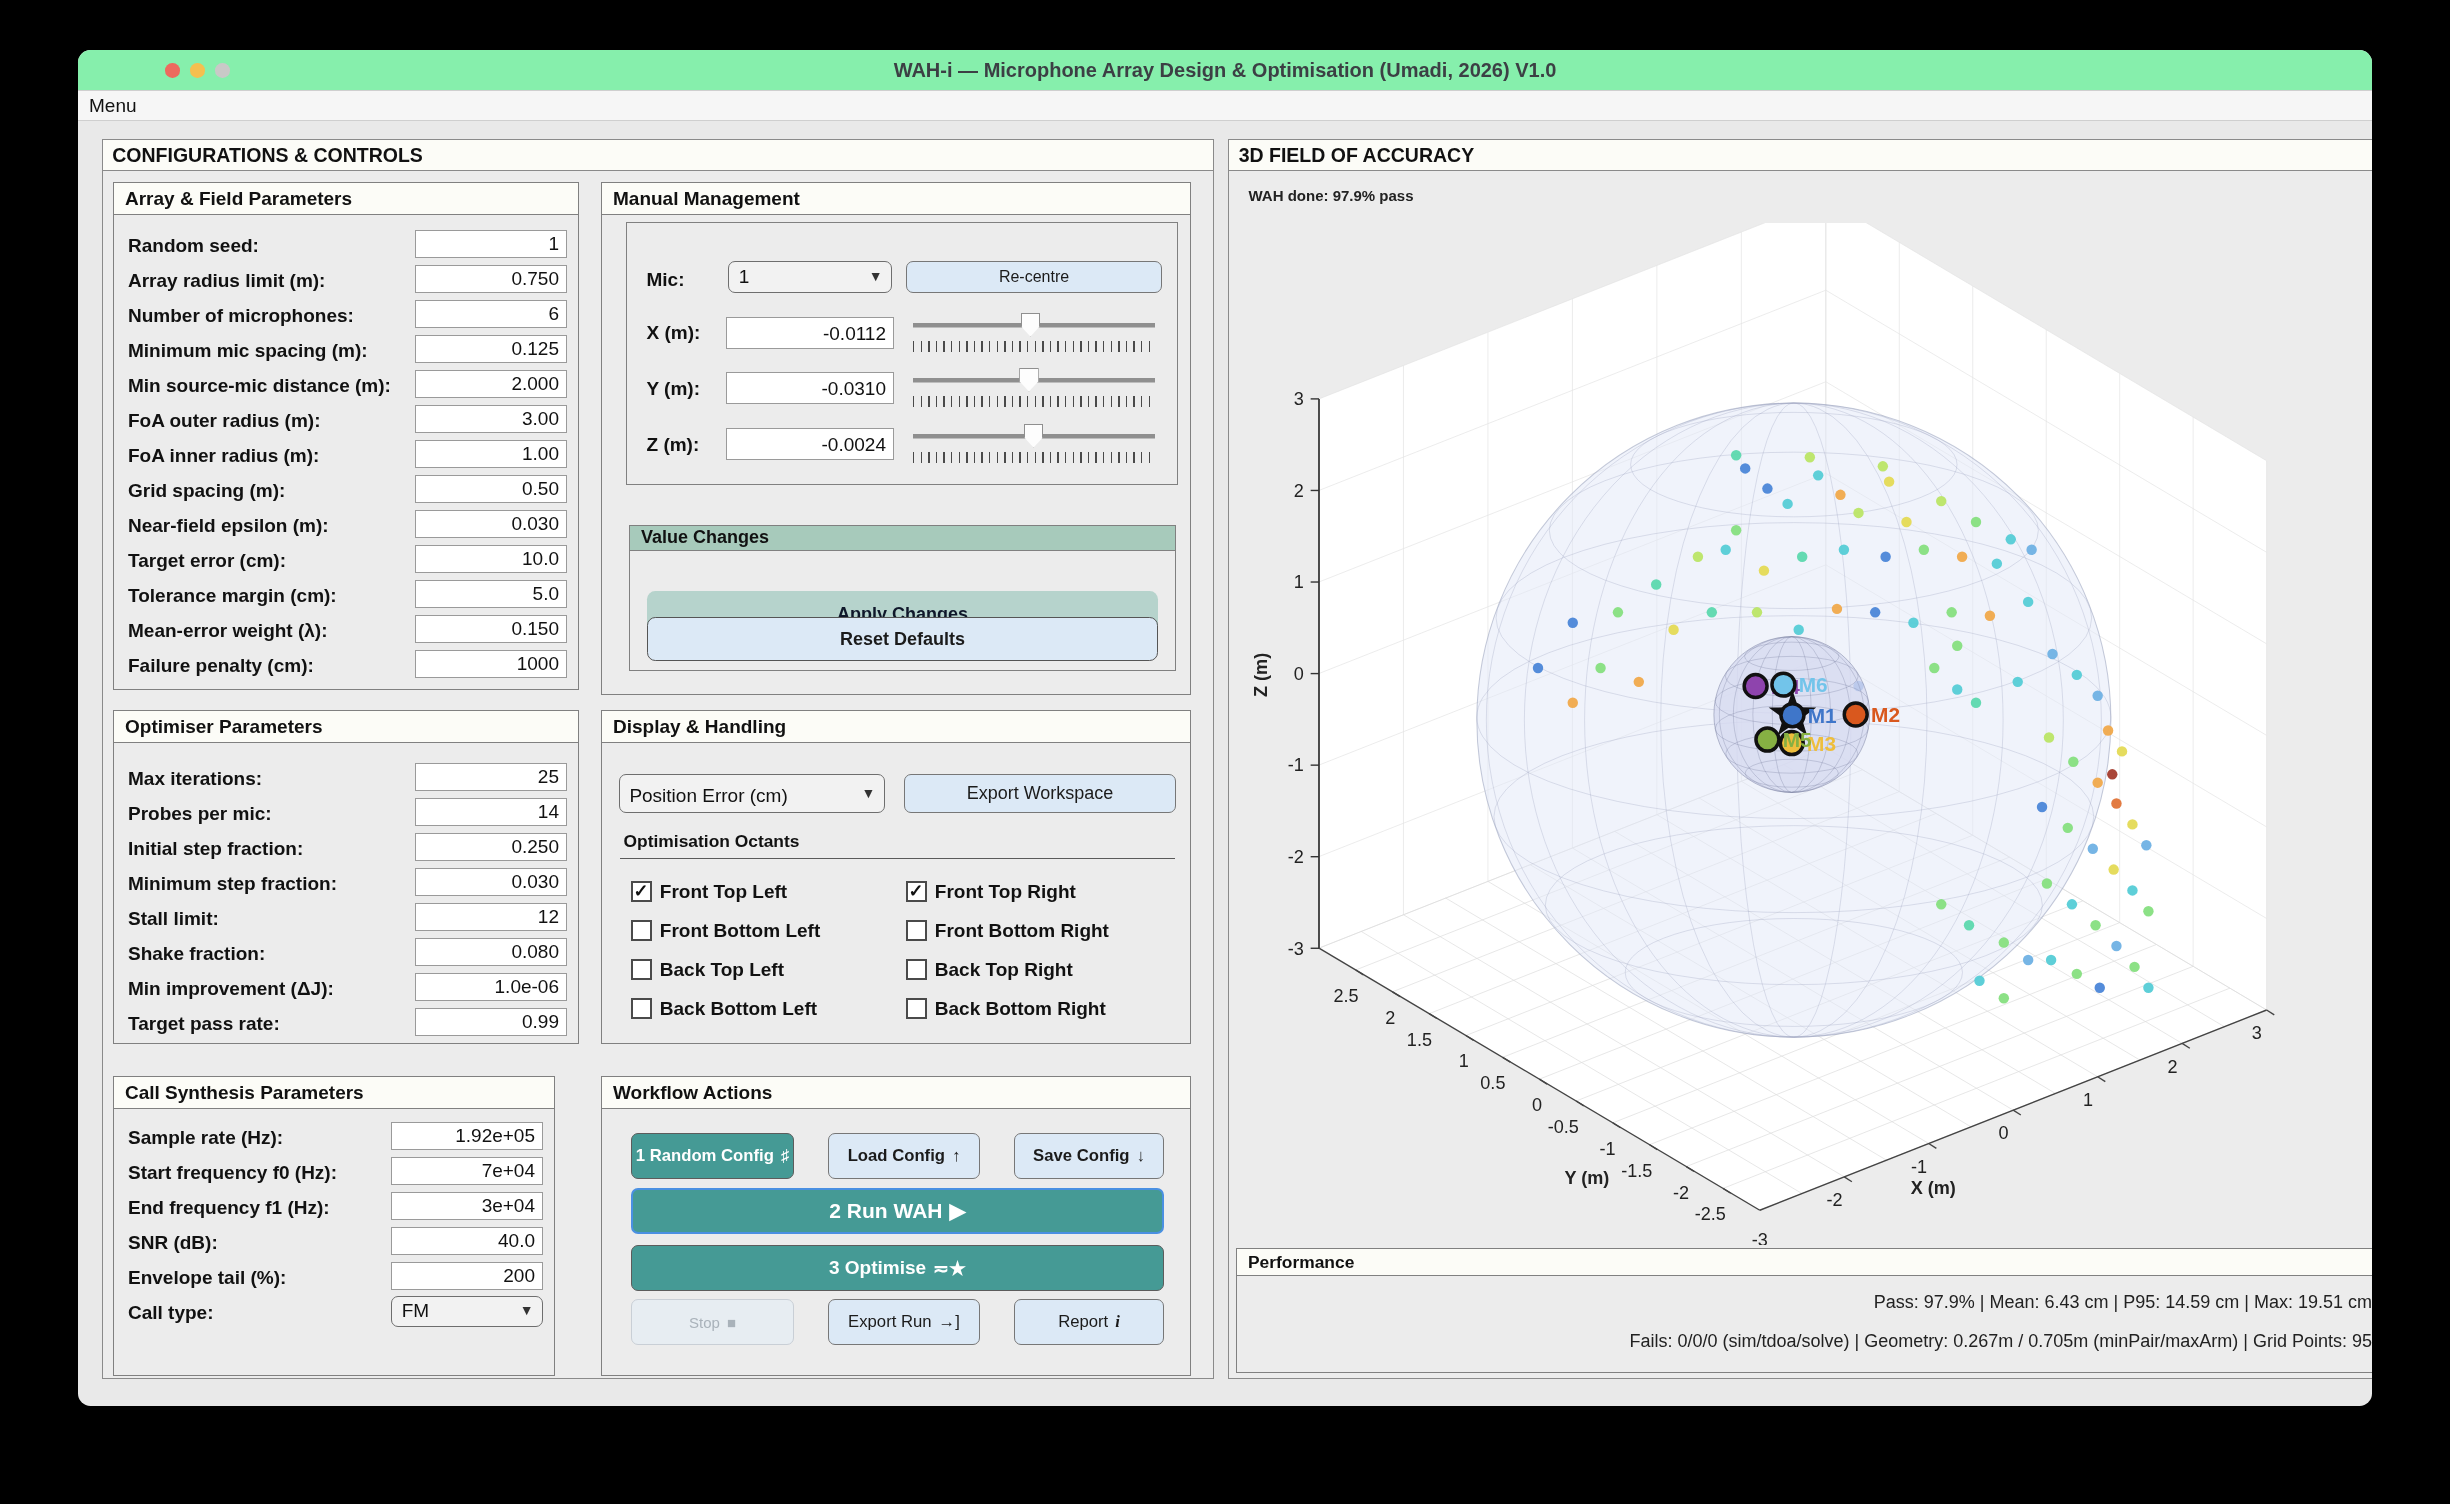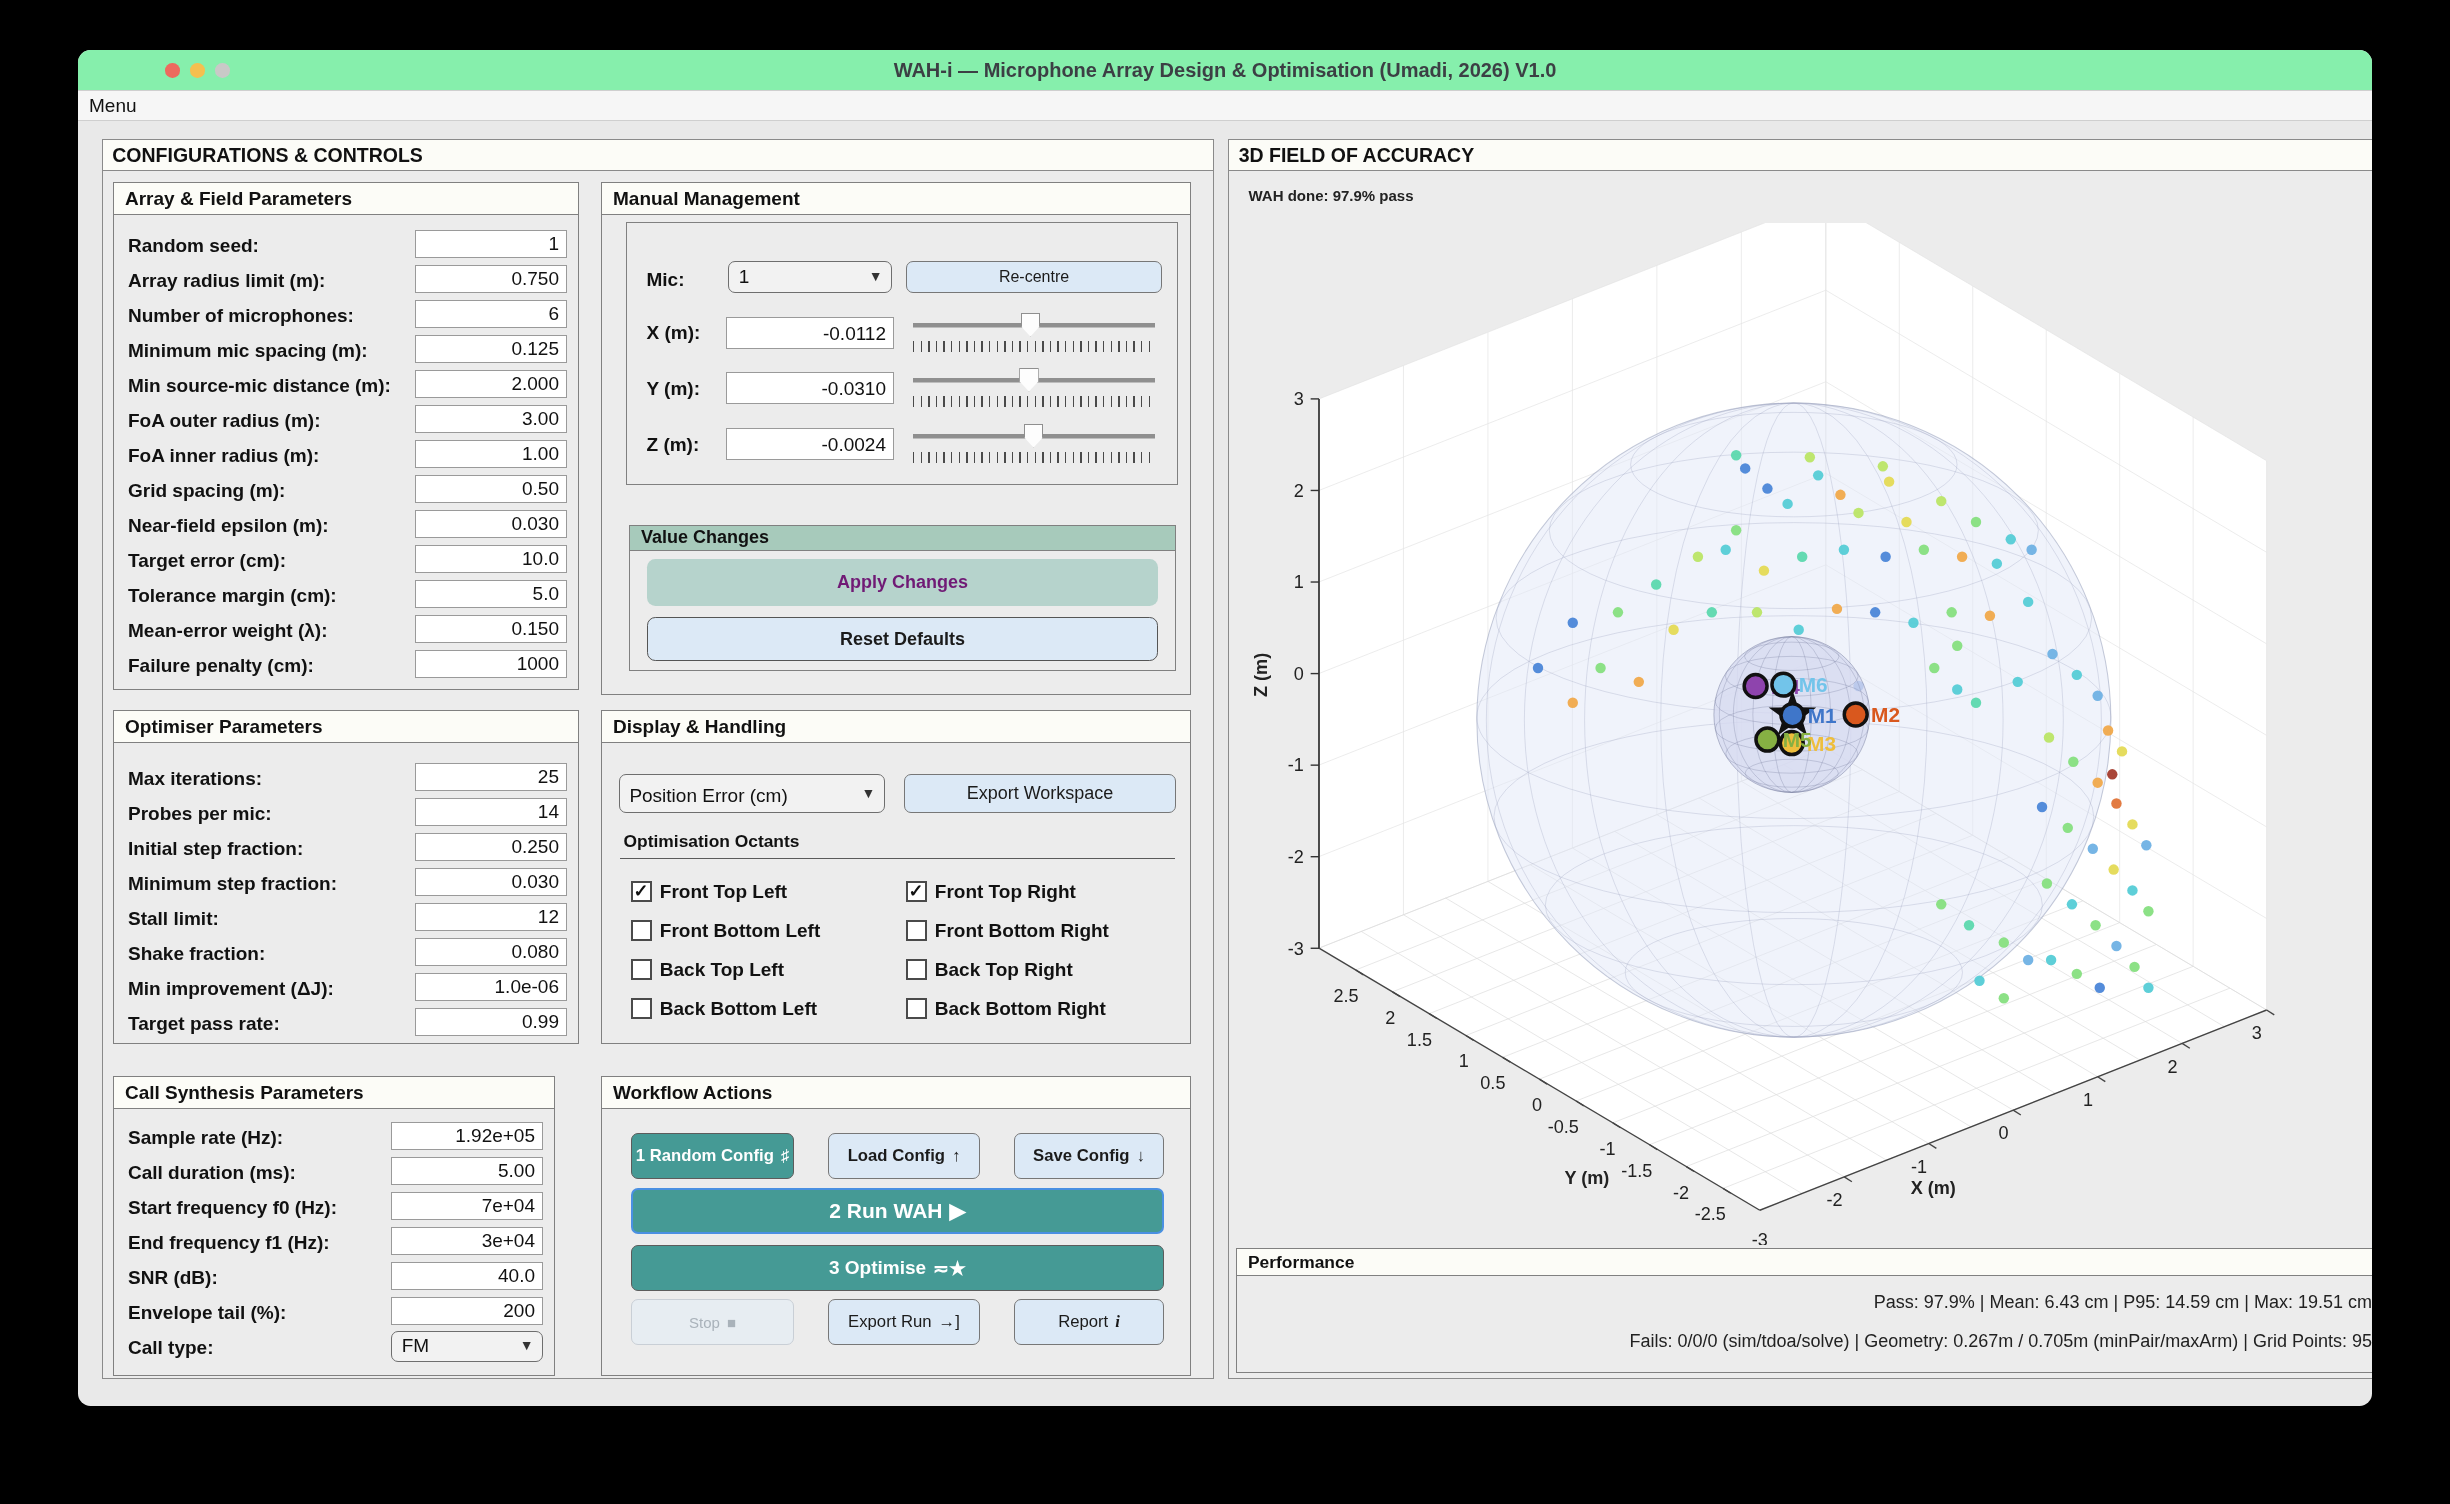--- a/index.html
+++ b/index.html
@@ -16,21 +16,21 @@
   .sub>.shead{height:31px;background:#fcfcf7;border-bottom:1.4px solid #808080;font-weight:bold;font-size:19px;color:#111;line-height:31px;padding-left:11px;}
   .shead.teal{background:#a7cabb;height:23.6px;line-height:23.6px;font-size:18px;}
   .rows{padding-top:12.5px;}
   .prow{position:relative;height:35px;}
   .plabel{position:absolute;left:14px;top:7px;font-size:19px;font-weight:bold;color:#111;}
   .pval{position:absolute;right:11px;top:2.1px;width:152px;height:28px;background:#fff;border:1.4px solid #9a9a9a;box-sizing:border-box;font-size:19px;text-align:right;padding:2.1px 7px 0 0;color:#111;}
   .pdrop{position:absolute;right:11px;top:0.7px;width:152px;height:31px;background:#f2f2f2;border:1.4px solid #6e6e6e;border-radius:7px;box-sizing:border-box;font-size:19px;padding:3.5px 0 0 9.7px;color:#111;}
   .pdrop .darr{position:absolute;right:8.3px;top:5.6px;font-size:14px;color:#333;}
   .btn{position:absolute;box-sizing:border-box;border-radius:7px;font-size:18px;font-weight:bold;text-align:center;border:1.4px solid #777;background:#dce9f6;color:#1b1b1b;display:flex;align-items:center;justify-content:center;gap:7px;}
   .btn.teal{background:#459a95;color:#fff;border-color:#5c5c5c;}
-  .btn.tealdis{background:#b6d3cc;color:#701a75;border:none;}
+  .btn.tealdis{background:#b6d3cc;color:#0f172a;border:none;margin-top:32px;}
   .btn.dis{background:#e7edf2;color:#a9b2ba;border-color:#c9cfd6;}
   .btn.focus{border:2.1px solid #4a90e2;}
   .octgrid{position:absolute;display:grid;grid-template-columns:275px 275px;grid-auto-rows:39px;}
   .octitem{display:flex;align-items:center;gap:8.3px;}
   .cbox{width:21px;height:21px;background:#fff;border:2.1px solid #4a4a4a;box-sizing:border-box;font-size:18px;font-weight:bold;line-height:16.7px;text-align:center;color:#111;}
   .octlabel{font-size:19px;font-weight:bold;color:#111;}
   .slider{position:absolute;}
   .strack{position:absolute;left:0;top:9.7px;width:100%;height:4.2px;background:#8f8f8f;border-bottom:1.4px solid #bdbdbd;}
   .sthumb{position:absolute;top:0;width:19.5px;height:23.6px;background:#fdfdfd;border:1.4px solid #8f8f8f;box-sizing:border-box;clip-path:polygon(0 0,100% 0,100% 55%,50% 100%,0 55%);}
   .sticks{position:absolute;left:0;top:28px;width:100%;height:11px;background:repeating-linear-gradient(90deg,#4a4a4a 0 1.4px,transparent 1.4px 7.6px);}
@@ -152,24 +152,20 @@
         </div>
       </div>
   </div>
 
   <div class="sub" style="left:35px;top:1026px;width:442px;height:300px">
     <div class="shead">Call Synthesis Parameters</div>
     <div class="rows" style="padding-top:11px">
         <div class="prow">
           <span class="plabel">Sample rate (Hz):</span>
           <span class="pval">1.92e+05</span>
-        </div>
-        <div class="prow">
-          <span class="plabel">Call duration (ms):</span>
-          <span class="pval">5.00</span>
         </div>
         <div class="prow">
           <span class="plabel">Start frequency f0 (Hz):</span>
           <span class="pval">7e+04</span>
         </div>
         <div class="prow">
           <span class="plabel">End frequency f1 (Hz):</span>
           <span class="pval">3e+04</span>
         </div>
         <div class="prow">

